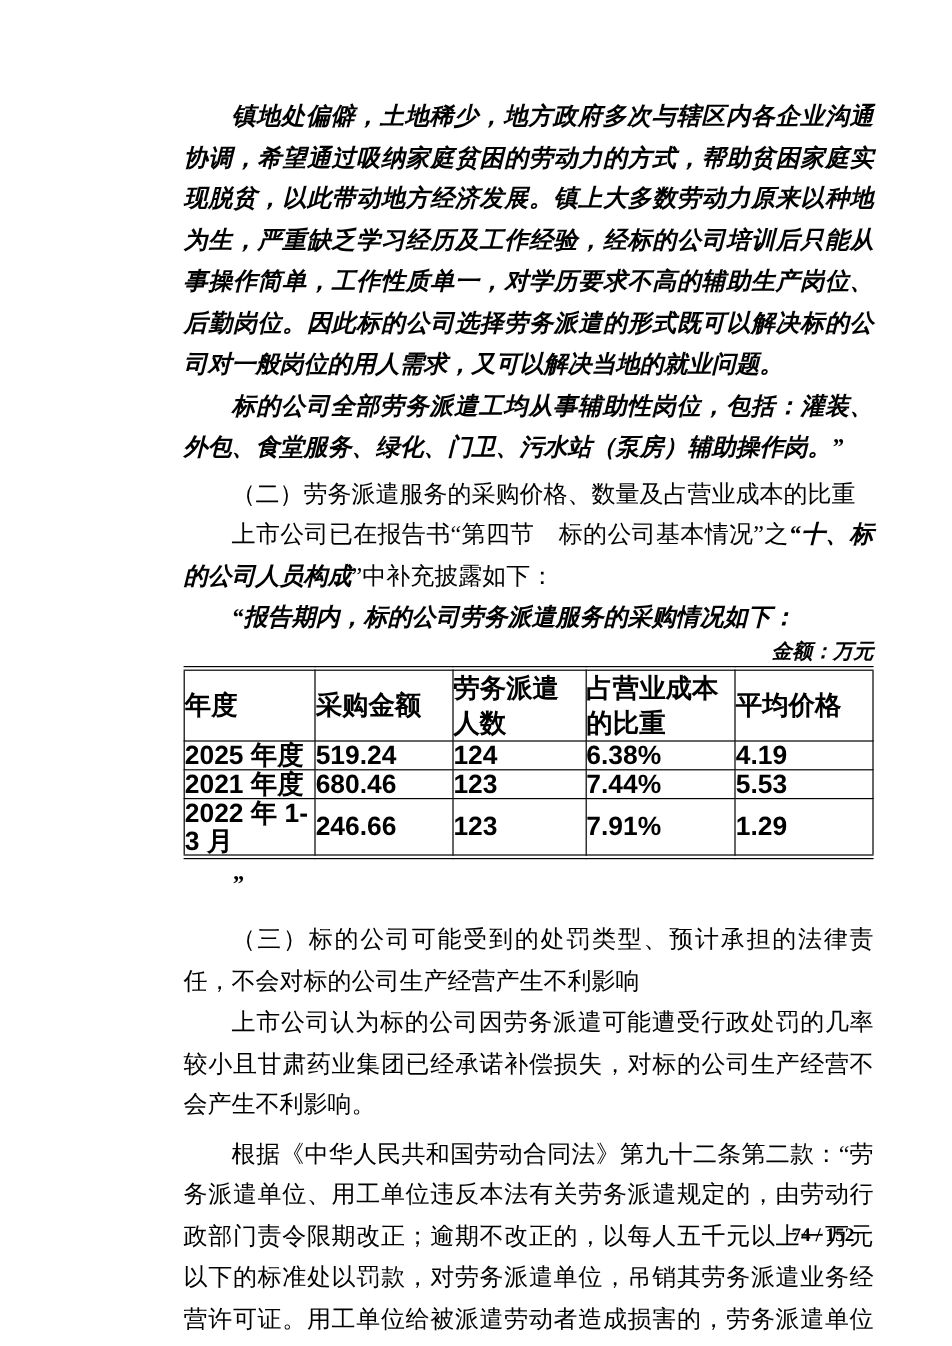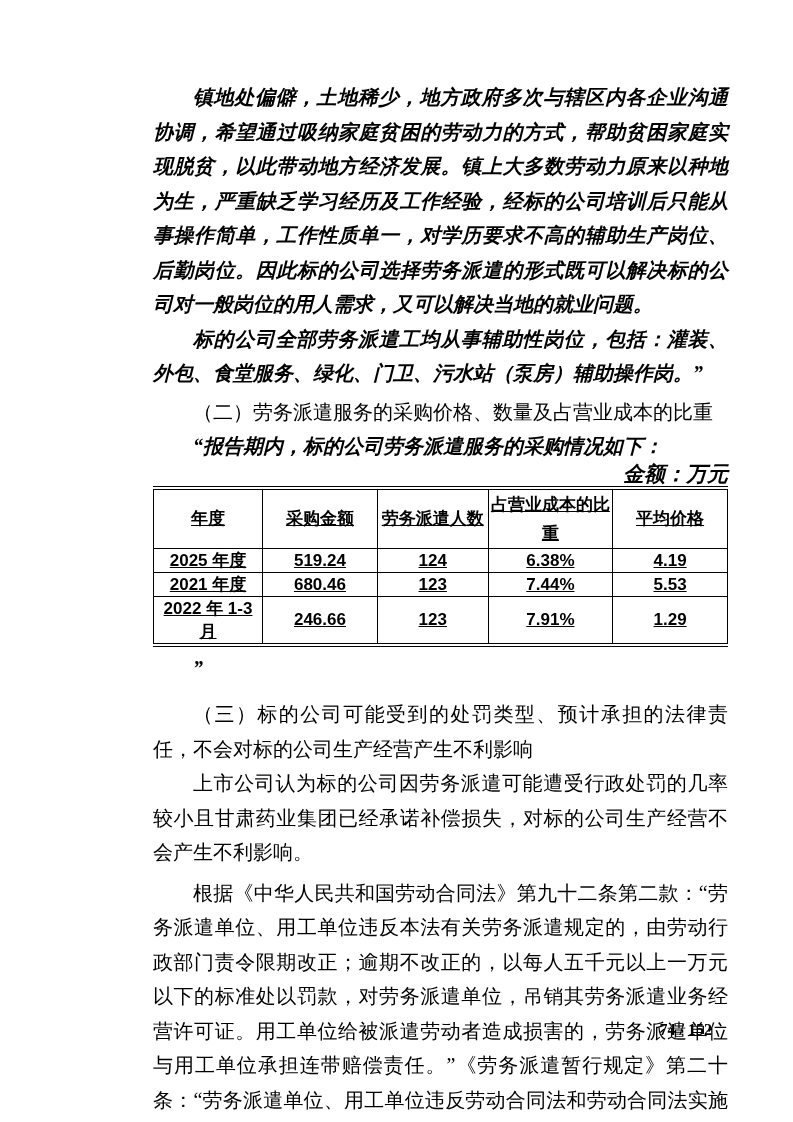--- a/index.html
+++ b/index.html
@@ -33,36 +33,35 @@
   }
   .h2 { margin-top: 4px; }
   .h3 { margin-top: 12px; }
   .p5 { margin-top: 0; }
   .p6 { margin-top: 6px; }
   .unit-note {
     text-align: right;
     text-indent: 0;
     font-weight: bold;
     font-style: italic;
-    font-size: 21px;
+    font-size: 17px;
     line-height: 20px;
     margin: 0;
   }
   table.data-table {
     width: 100%;
     border-collapse: collapse;
     table-layout: fixed;
     margin-top: 2px;
     font-family: "Liberation Sans", "DejaVu Sans", sans-serif;
-    font-size: 17px;
+    font-size: 22px;
     font-weight: bold;
-    text-align: center;
+    text-align: left;
     border-top: 4px double #000;
     border-bottom: 4px double #000;
-    text-decoration: underline;
   }
   table.data-table th, table.data-table td {
     border: 1px solid #000;
     padding: 0;
   }
   table.data-table th { height: 29px; line-height: 29px; font-weight: bold; }
   table.data-table td { height: 23px; line-height: 23px; }
   table.data-table th:first-child, table.data-table td:first-child { border-left: 1px solid #000; }
   table.data-table th:last-child, table.data-table td:last-child { border-right: 1px solid #000; }
   .closing-quote {
@@ -84,20 +83,23 @@
 <body>
 
 <div class="page">
 
   <p class="bi">镇地处偏僻，土地稀少，地方政府多次与辖区内各企业沟通协调，希望通过吸纳家庭贫困的劳动力的方式，帮助贫困家庭实现脱贫，以此带动地方经济发展。镇上大多数劳动力原来以种地为生，严重缺乏学习经历及工作经验，经标的公司培训后只能从事操作简单，工作性质单一，对学历要求不高的辅助生产岗位、后勤岗位。因此标的公司选择劳务派遣的形式既可以解决标的公司对一般岗位的用人需求，又可以解决当地的就业问题。</p>
 
   <p class="bi">标的公司全部劳务派遣工均从事辅助性岗位，包括：灌装、外包、食堂服务、绿化、门卫、污水站（泵房）辅助操作岗。”</p>
 
   <p class="heading h2">（二）劳务派遣服务的采购价格、数量及占营业成本的比重</p>
 
+  <p>
+    <span>上市公司已在报告书“第四节　标的公司基本情况”之</span><span class="bi">“十、标的公司人员构成</span><span>”中补充披露如下：</span>
+  </p>
 
   <p class="bi">“报告期内，标的公司劳务派遣服务的采购情况如下：</p>
 
   <p class="unit-note">金额：万元</p>
 
   <table class="data-table">
     <colgroup>
       <col style="width:19%">
       <col style="width:20%">
       <col style="width:19.3%">

